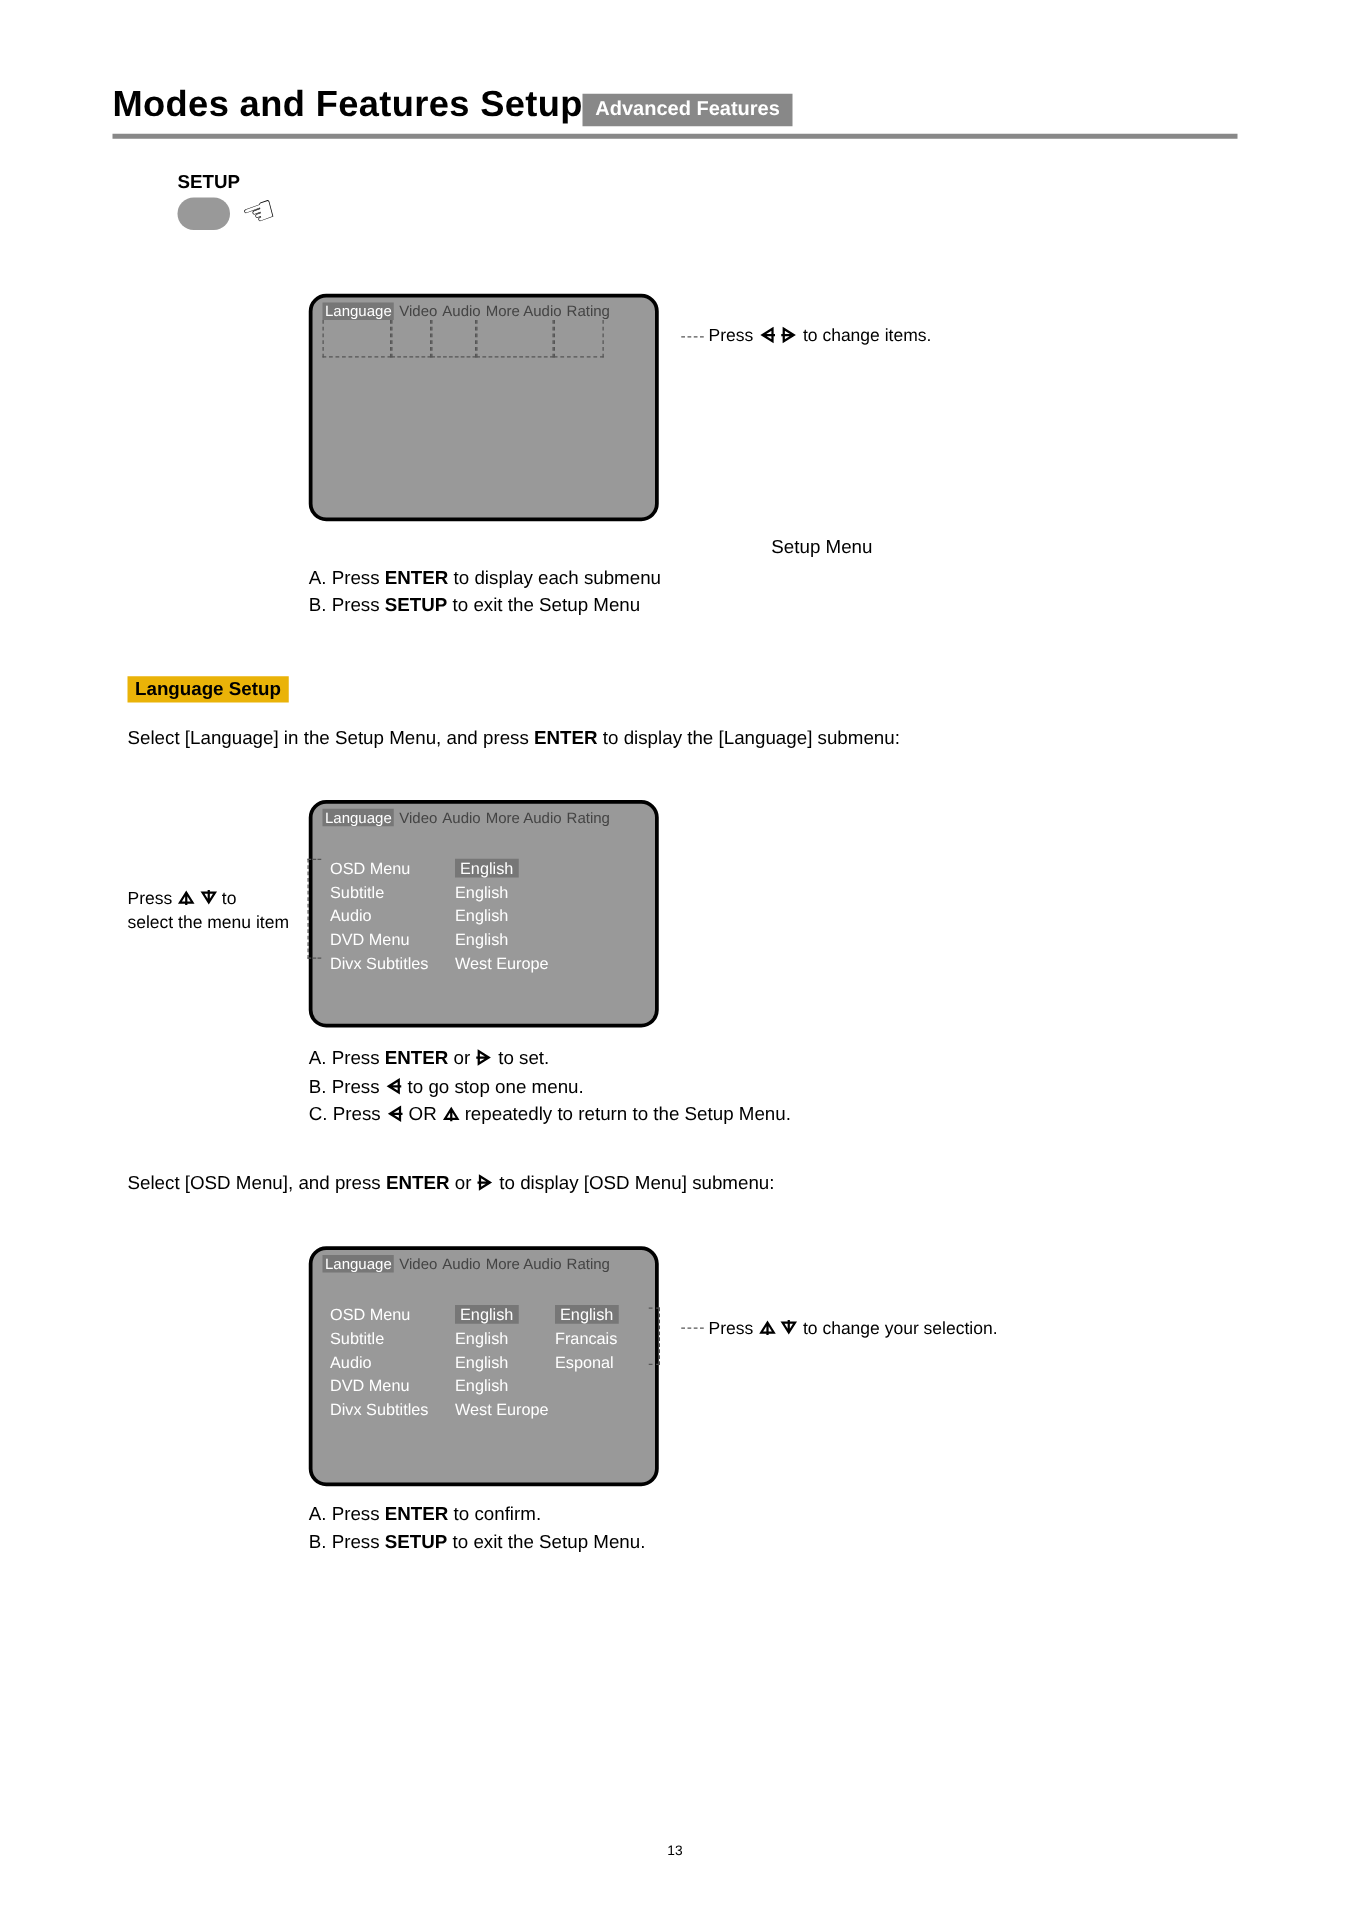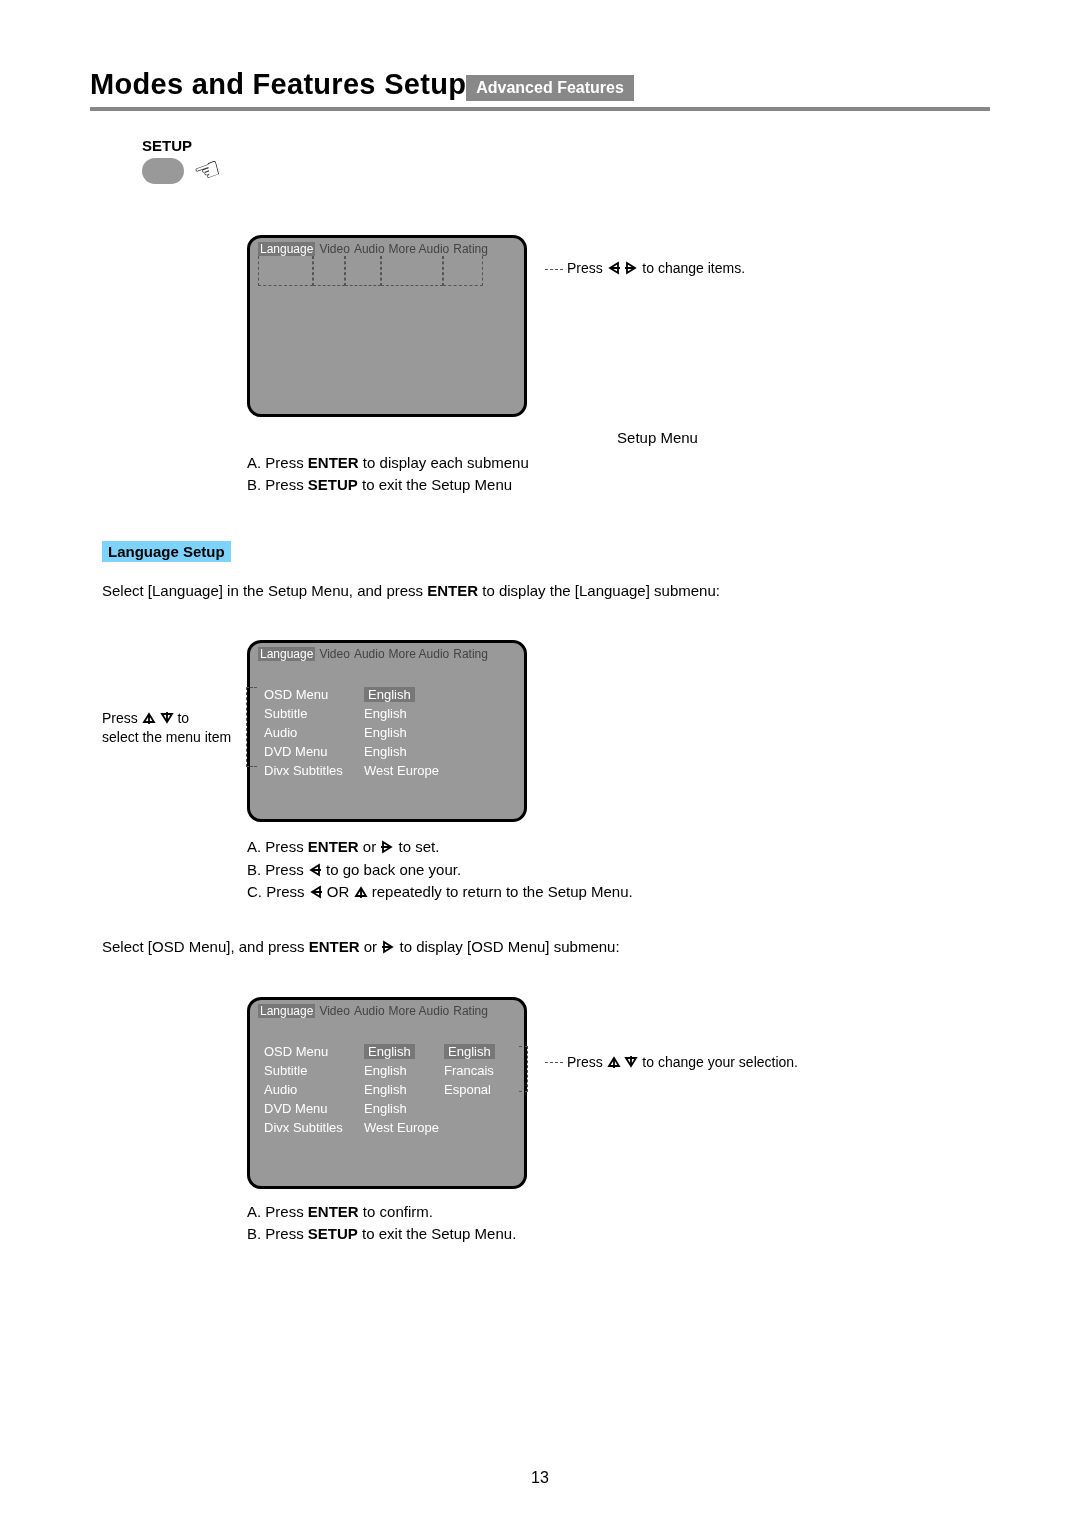--- a/index.html
+++ b/index.html
@@ -134,21 +134,21 @@
   }
   .sub-notes {
     margin-top: 10px;
     margin-left: 145px;
     font-size: 15px;
     line-height: 1.5;
   }
   .sub-notes .center { margin-left: 78px; margin-bottom: 2px; text-align: center;}
   .section-label {
     font-weight: bold;
-    background: #7dd3fc;
+    background: #eab308;
     padding: 2px 6px;
     display: inline-block;
     margin-top: 44px;
     margin-bottom: 18px;
   }
   .para {
     line-height: 1.45;
   }
   svg.arr { width: 14px; height: 14px; vertical-align: -2px; stroke:#000; stroke-width:1.8; fill:none;}
   svg.arr-inline { display:inline-block;}
@@ -168,21 +168,21 @@
     border: 1px dashed #555;
     border-top: none;
     height: 30px;
     box-sizing:border-box;
   }
   .pagenum {
     position:absolute;
     left:0; right:0;
     bottom: 40px;
     text-align:center;
-    font-size:16px;
+    font-size:11px;
   }
   .left-bracket {
     position:absolute;
     left: -12px;
     top: 0;
     height: 78px;
     width: 10px;
     border: 1px dashed #555;
     border-right: none;
   }
@@ -338,21 +338,21 @@
         <svg class="arr arr-inline">
             <use href="#arr-right"></use>
           </svg>
         <span> to set.</span>
       </div>
       <div>
         <span>B. Press  </span>
         <svg class="arr arr-inline">
             <use href="#arr-left"></use>
           </svg>
-        <span> to go back one your.</span>
+        <span> to go stop one menu.</span>
       </div>
       <div>
         <span>C. Press  </span>
         <svg class="arr arr-inline">
             <use href="#arr-left"></use>
           </svg>
         <span> OR </span>
         <svg class="arr arr-inline">
             <use href="#arr-up"></use>
           </svg>

